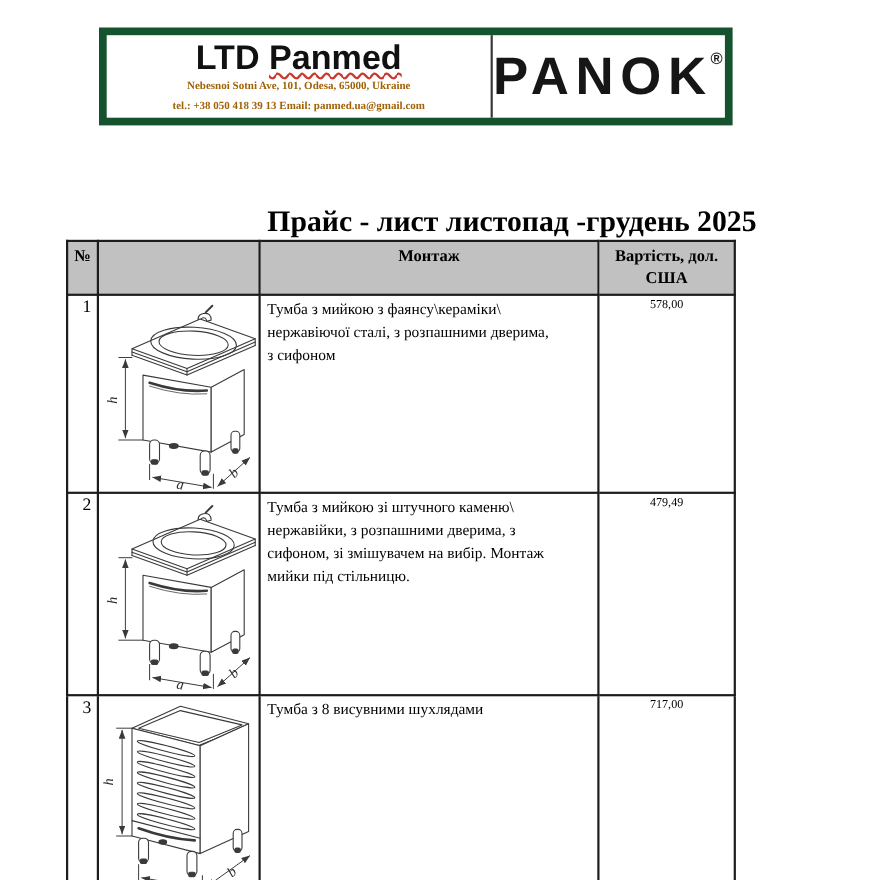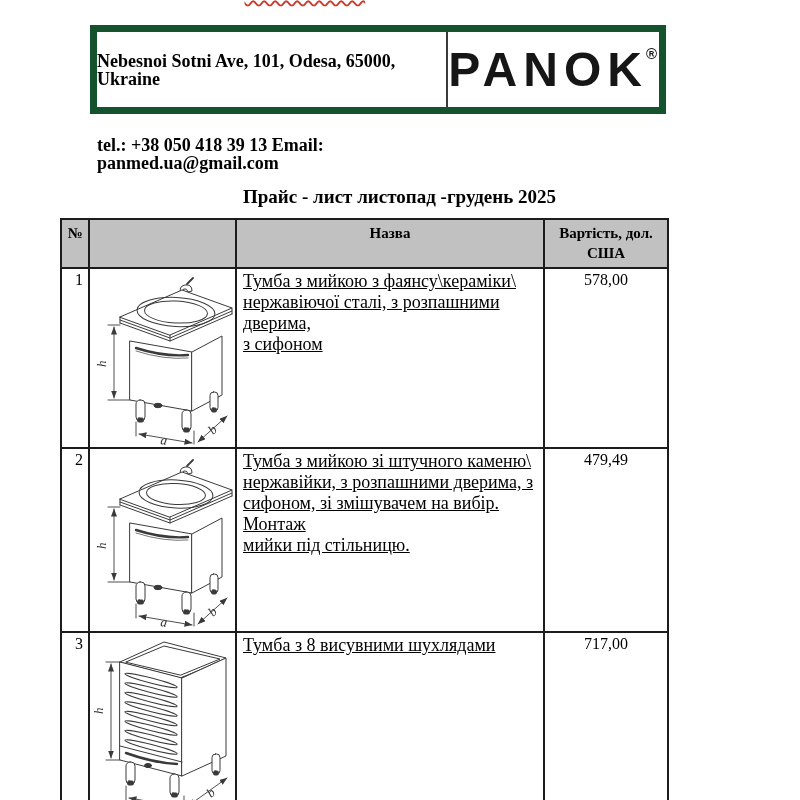--- a/index.html
+++ b/index.html
@@ -7,40 +7,40 @@
         font-family:"Liberation Serif",serif;color:#000;}
 
   
   .letterhead{position:absolute;left:90px;top:25px;width:576px;height:89px;
               border:7px solid #14532d;display:flex;box-sizing:border-box;background:#fff;}
   .lh-left{width:372px;border-right:2px solid #3a3a3a;box-sizing:border-box;
            display:flex;flex-direction:column;align-items:center;justify-content:center;padding-top:2px;}
   .company{font-family:"Liberation Sans",sans-serif;font-weight:bold;font-size:31px;line-height:34px;color:#111;}
   .squiggle{text-decoration:underline;text-decoration-style:wavy;text-decoration-color:#c93a2e;
             text-decoration-thickness:2px;text-underline-offset:3px;}
-  .address,.contact{font-family:"Liberation Serif",serif;font-weight:bold;font-size:18px;line-height:18px;color:#000000;margin-top:48px;}
+  .address,.contact{font-family:"Liberation Serif",serif;font-weight:bold;font-size:10px;line-height:18px;color:#a16207;}
   .lh-right{flex:1;display:flex;align-items:center;justify-content:center;}
   .logo{font-family:"Liberation Sans",sans-serif;font-weight:800;font-size:48px;letter-spacing:6px;color:#161616;}
   .reg{font-family:"Liberation Sans",sans-serif;font-weight:bold;font-size:15px;color:#161616;
        position:relative;top:-16px;left:-2px;}
 
   
-  .doc-title{position:absolute;left:243px;top:186px;font-weight:bold;font-size:19px;white-space:nowrap;color:#000;}
+  .doc-title{position:absolute;left:243px;top:186px;font-weight:bold;font-size:27px;white-space:nowrap;color:#000;}
 
   
   table.price-table{position:absolute;left:60px;top:218px;border-collapse:collapse;table-layout:fixed;width:607px;}
   .price-table th,.price-table td{border:2px solid #1c1c1c;vertical-align:top;box-sizing:border-box;
                                   overflow:hidden;padding:0;}
   .price-table thead th{height:49px;background:#c1c1c1;font-weight:bold;font-size:15px;
                         text-align:center;padding-top:3px;line-height:20px;}
   .pre{white-space:pre-line;margin-top:44px;}
   td.num{text-align:right;padding:2px 5px 0 0;font-size:16px;}
   td.img{padding:0;}
-  td.name{padding:2px 4px 0 6px;font-size:18px;line-height:21px;text-decoration:underline;}
-  td.price{text-align:center;padding-top:2px;font-size:16px;}
+  td.name{padding:2px 4px 0 6px;font-size:14px;line-height:21px;}
+  td.price{text-align:center;padding-top:2px;font-size:11px;}
   tr.r1 td{height:180px;}
   tr.r2 td{height:184px;}
   tr.r3 td{height:190px;}
   .draw{display:block;margin:3px 0 0 4px;}
   .dimtxt{font-family:"Liberation Serif",serif;font-style:italic;font-size:13px;fill:#2e2e2e;}
 </style>
 </head>
 <body>
 
 <div class="page">
@@ -63,21 +63,21 @@
     <colgroup>
         <col style="width:28px">
         <col style="width:147px">
         <col style="width:308px">
         <col style="width:124px">
       </colgroup>
     <thead>
       <tr>
         <th>№</th>
         <th></th>
-        <th>Назва</th>
+        <th>Монтаж</th>
         <th class="pre">Вартість, дол.
 США</th>
       </tr>
     </thead>
     <tbody>
 
       <tr class="r1">
         <td class="num">1</td>
         <td class="img">
           <svg class="draw" width="140" height="174" viewBox="0 0 140 174">

